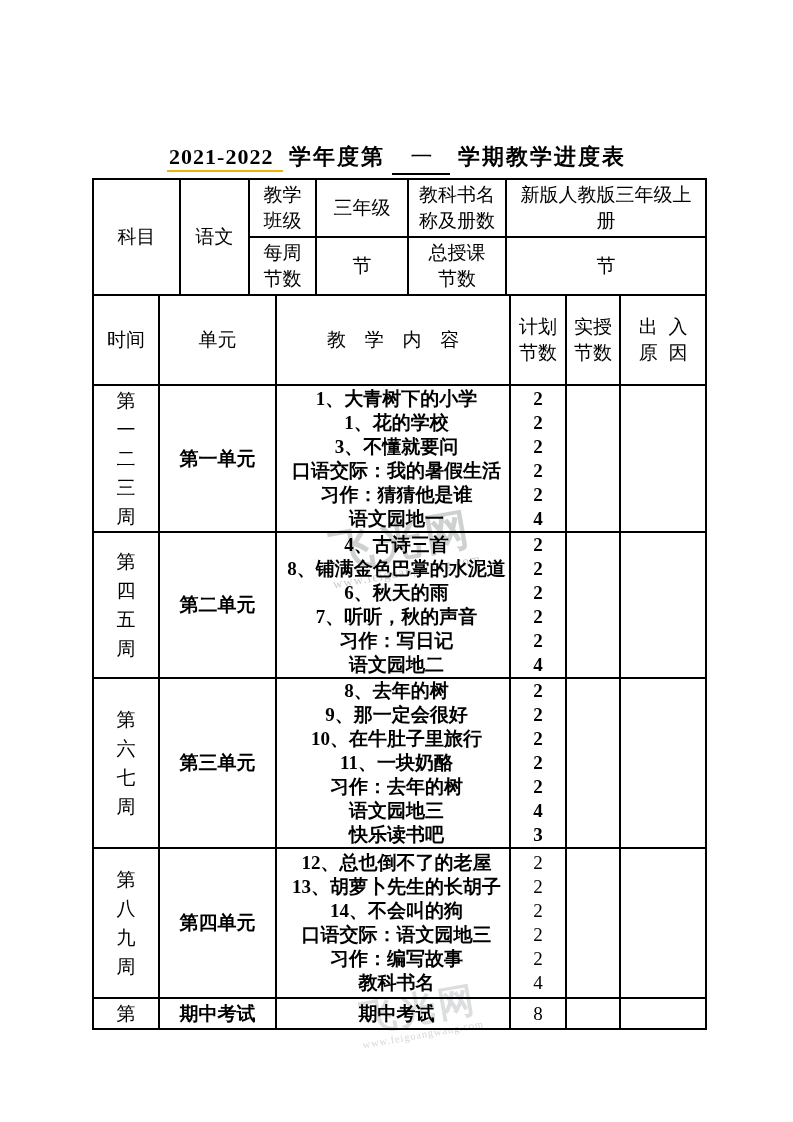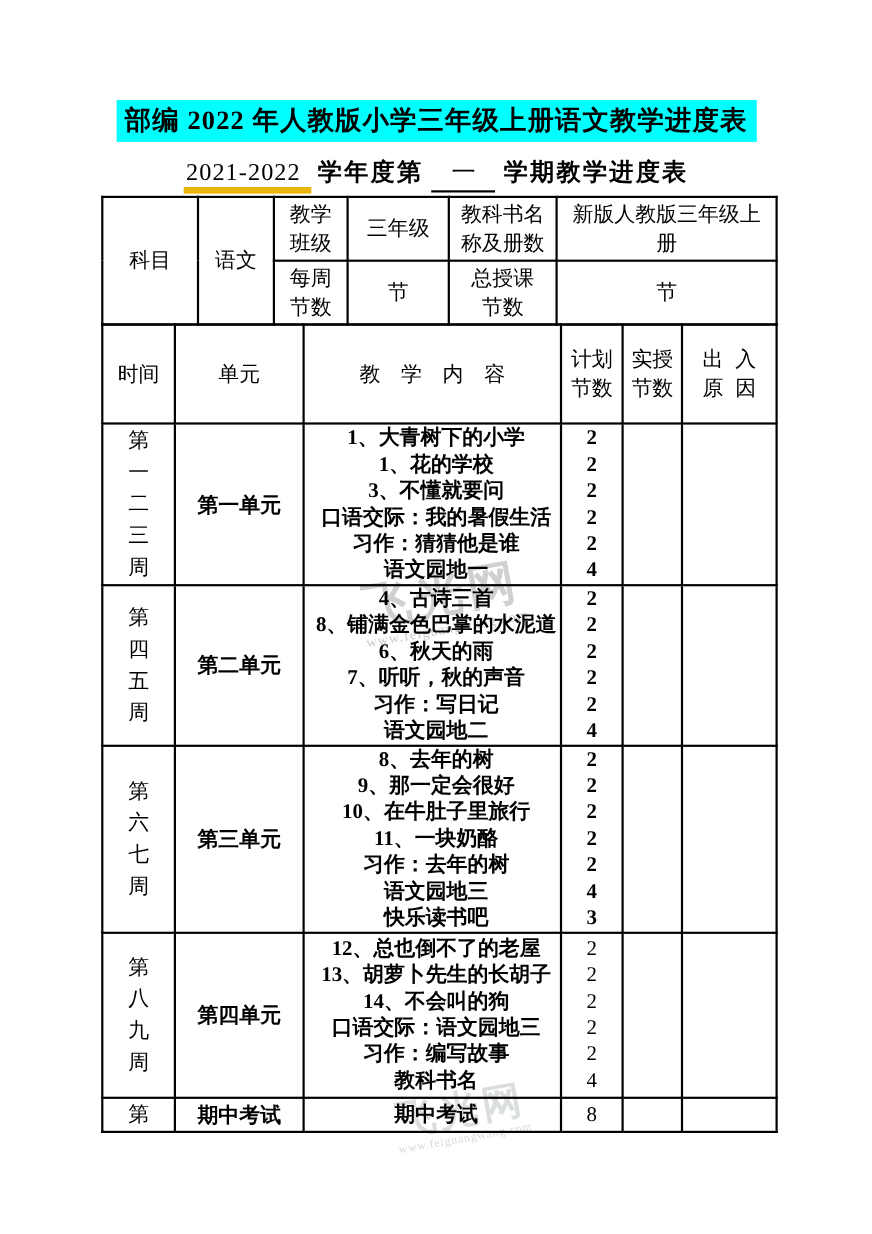--- a/index.html
+++ b/index.html
@@ -19,21 +19,21 @@
     display:inline-block;
     background:#00ffff;
     font-size:24px; font-weight:bold;
     line-height:38px; padding:0 8px;
     letter-spacing:1px;
   }
   .subtitle-row {
     position:absolute; top:142px; left:0; width:100%;
     text-align:center; font-size:22px; line-height:30px;
   }
-  .sub-year { font-weight:normal; border-bottom:6px solid #eab308; padding:0 10px 1px 2px; letter-spacing:1px; }
+  .sub-year { font-weight:bold; border-bottom:2px solid #eab308; padding:0 10px 1px 2px; letter-spacing:1px; }
   .sub-mid, .sub-tail { letter-spacing:2px;font-weight:bold; }
   .sub-blank {
     display:inline-block; min-width:58px; text-align:center;
     border-bottom:2px solid #000; margin:0 2px; padding-bottom:1px;
   }
 
   
   .watermark {
     position:absolute; z-index:1; text-align:center;
     transform:rotate(-10deg); pointer-events:none;
@@ -78,23 +78,20 @@
 
   <div class="watermark wm-mid">
     <div class="wm-big">飞光网</div>
     <div class="wm-url">www.feiguangwang.com</div>
   </div>
   <div class="watermark wm-bottom">
     <div class="wm-big">飞光网</div>
     <div class="wm-url">www.feiguangwang.com</div>
   </div>
 
-  <div class="title-row">
-    <span class="title-highlight">部编 2022 年人教版小学三年级上册语文教学进度表</span>
-  </div>
 
   <div class="subtitle-row">
     <span class="sub-year">2021-2022</span>
     <span class="sub-mid">学年度第</span>
     <span class="sub-blank">一</span>
     <span class="sub-tail">学期教学进度表</span>
   </div>
 
   <div class="tables">
 

